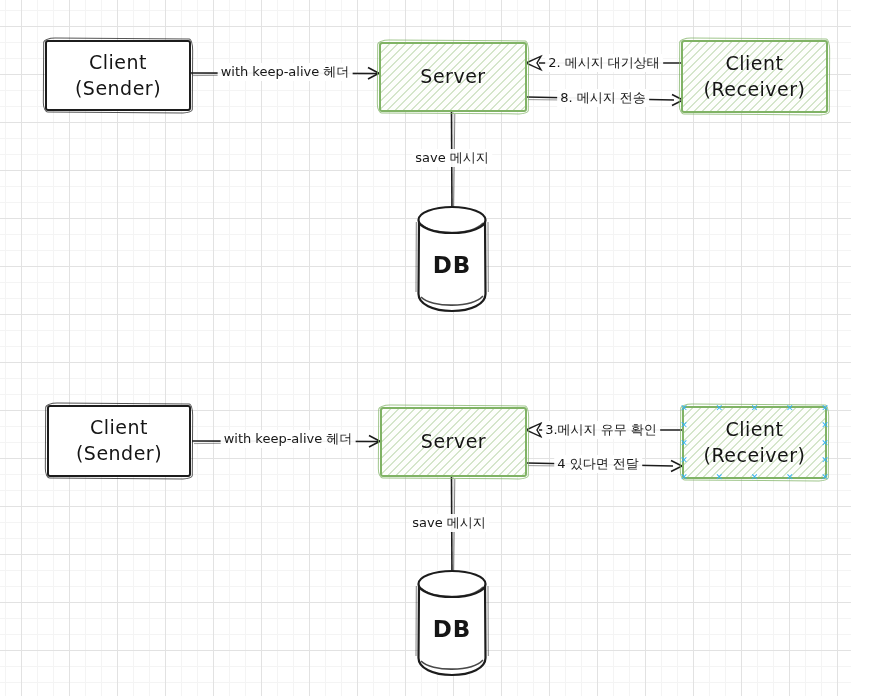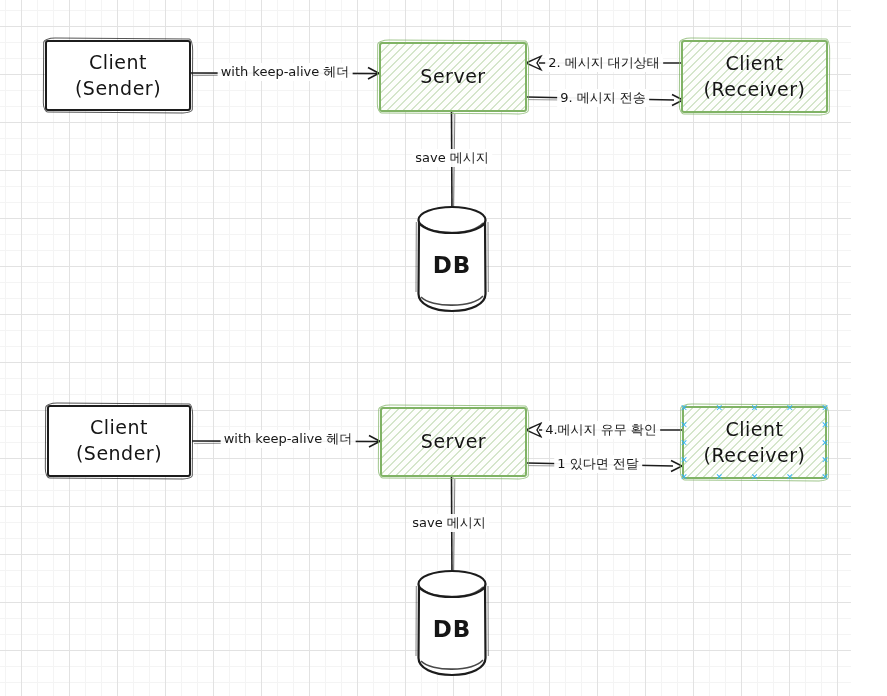--- a/index.html
+++ b/index.html
@@ -89,21 +89,21 @@
     <path d="M15,10 L158,10" fill="none" stroke="#1c1c1c" stroke-width="1.6"></path>
     <path d="M2,10 L17,3.2 L13,10 L17,16.8 Z" fill="#ffffff" stroke="#1c1c1c" stroke-width="1.4"></path>
   </svg>
   <div class="elabel" style="left:604px;top:63px;">2. 메시지 대기상태</div>
 
   <svg class="edge" style="left:527px;top:88px;" width="158" height="22">
     <path d="M0,9 L147,12" fill="none" stroke="#1c1c1c" stroke-width="1.6"></path>
     <path d="M1,11.6 L52,12.2" fill="none" stroke="#1c1c1c" stroke-width=".9" opacity=".5"></path>
     <path d="M145,6.5 L156,12 L145,17.5" fill="none" stroke="#1c1c1c" stroke-width="1.6"></path>
   </svg>
-  <div class="elabel" style="left:603px;top:98px;">9. 메시지 전송</div>
+  <div class="elabel" style="left:603px;top:98px;">8. 메시지 전송</div>
 
   <svg class="edge" style="left:444px;top:112px;" width="18" height="118">
     <path d="M7.5,0 L8,103" fill="none" stroke="#1c1c1c" stroke-width="1.6"></path>
     <path d="M10.8,2 L9.6,100" fill="none" stroke="#1c1c1c" stroke-width="1" opacity=".55"></path>
     <path d="M2.5,102 L8.7,114 L14.8,102" fill="none" stroke="#1c1c1c" stroke-width="1.6"></path>
   </svg>
   <div class="elabel" style="left:452px;top:158px;">save 메시지</div>
 
   <div class="dbwrap" style="left:412px;top:202px;width:80px;height:112px;">
     <svg width="80" height="112" viewBox="0 0 80 112">
@@ -155,28 +155,28 @@
     <path d="M0,12 L186,12.5" fill="none" stroke="#1c1c1c" stroke-width="1.6"></path>
     <path d="M2,14.6 L62,14" fill="none" stroke="#1c1c1c" stroke-width=".9" opacity=".5"></path>
     <path d="M177,6.5 L188,12.3 L177,18" fill="none" stroke="#1c1c1c" stroke-width="1.6"></path>
   </svg>
   <div class="elabel" style="left:288px;top:439px;">with keep-alive 헤더</div>
 
   <svg class="edge" style="left:524px;top:420px;" width="160" height="20">
     <path d="M15,10 L158,10" fill="none" stroke="#1c1c1c" stroke-width="1.6"></path>
     <path d="M2,10 L17,3.2 L13,10 L17,16.8 Z" fill="#ffffff" stroke="#1c1c1c" stroke-width="1.4"></path>
   </svg>
-  <div class="elabel" style="left:601px;top:430px;">4.메시지 유무 확인</div>
+  <div class="elabel" style="left:601px;top:430px;">3.메시지 유무 확인</div>
 
   <svg class="edge" style="left:527px;top:454px;" width="157" height="22">
     <path d="M0,9 L146,12" fill="none" stroke="#1c1c1c" stroke-width="1.6"></path>
     <path d="M1,11.6 L52,12.2" fill="none" stroke="#1c1c1c" stroke-width=".9" opacity=".5"></path>
     <path d="M144,6.5 L155,12 L144,17.5" fill="none" stroke="#1c1c1c" stroke-width="1.6"></path>
   </svg>
-  <div class="elabel" style="left:598px;top:464px;">1 있다면 전달</div>
+  <div class="elabel" style="left:598px;top:464px;">4 있다면 전달</div>
 
   <svg class="edge" style="left:444px;top:477px;" width="18" height="118">
     <path d="M7.5,0 L8,103" fill="none" stroke="#1c1c1c" stroke-width="1.6"></path>
     <path d="M10.8,2 L9.6,100" fill="none" stroke="#1c1c1c" stroke-width="1" opacity=".55"></path>
     <path d="M2.5,102 L8.7,114 L14.8,102" fill="none" stroke="#1c1c1c" stroke-width="1.6"></path>
   </svg>
   <div class="elabel" style="left:449px;top:523px;">save 메시지</div>
 
   <div class="dbwrap" style="left:412px;top:566px;width:80px;height:112px;">
     <svg width="80" height="112" viewBox="0 0 80 112">

